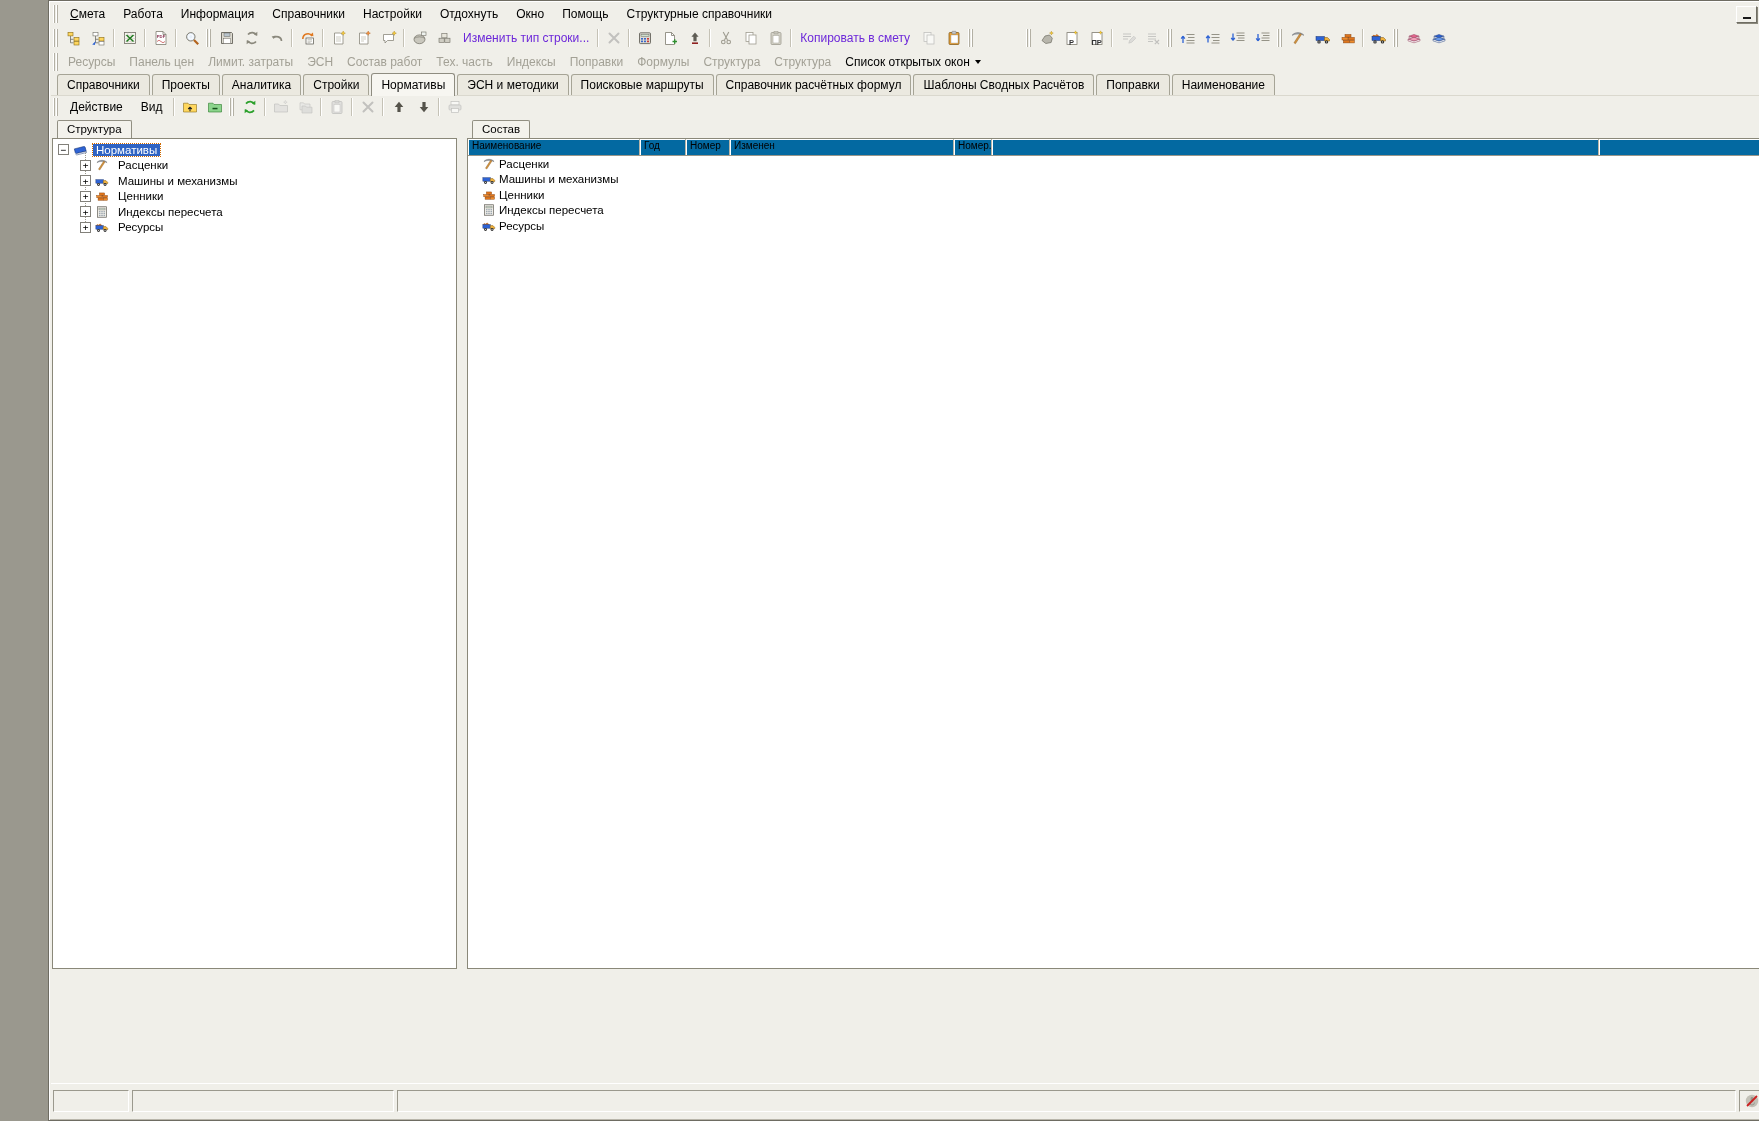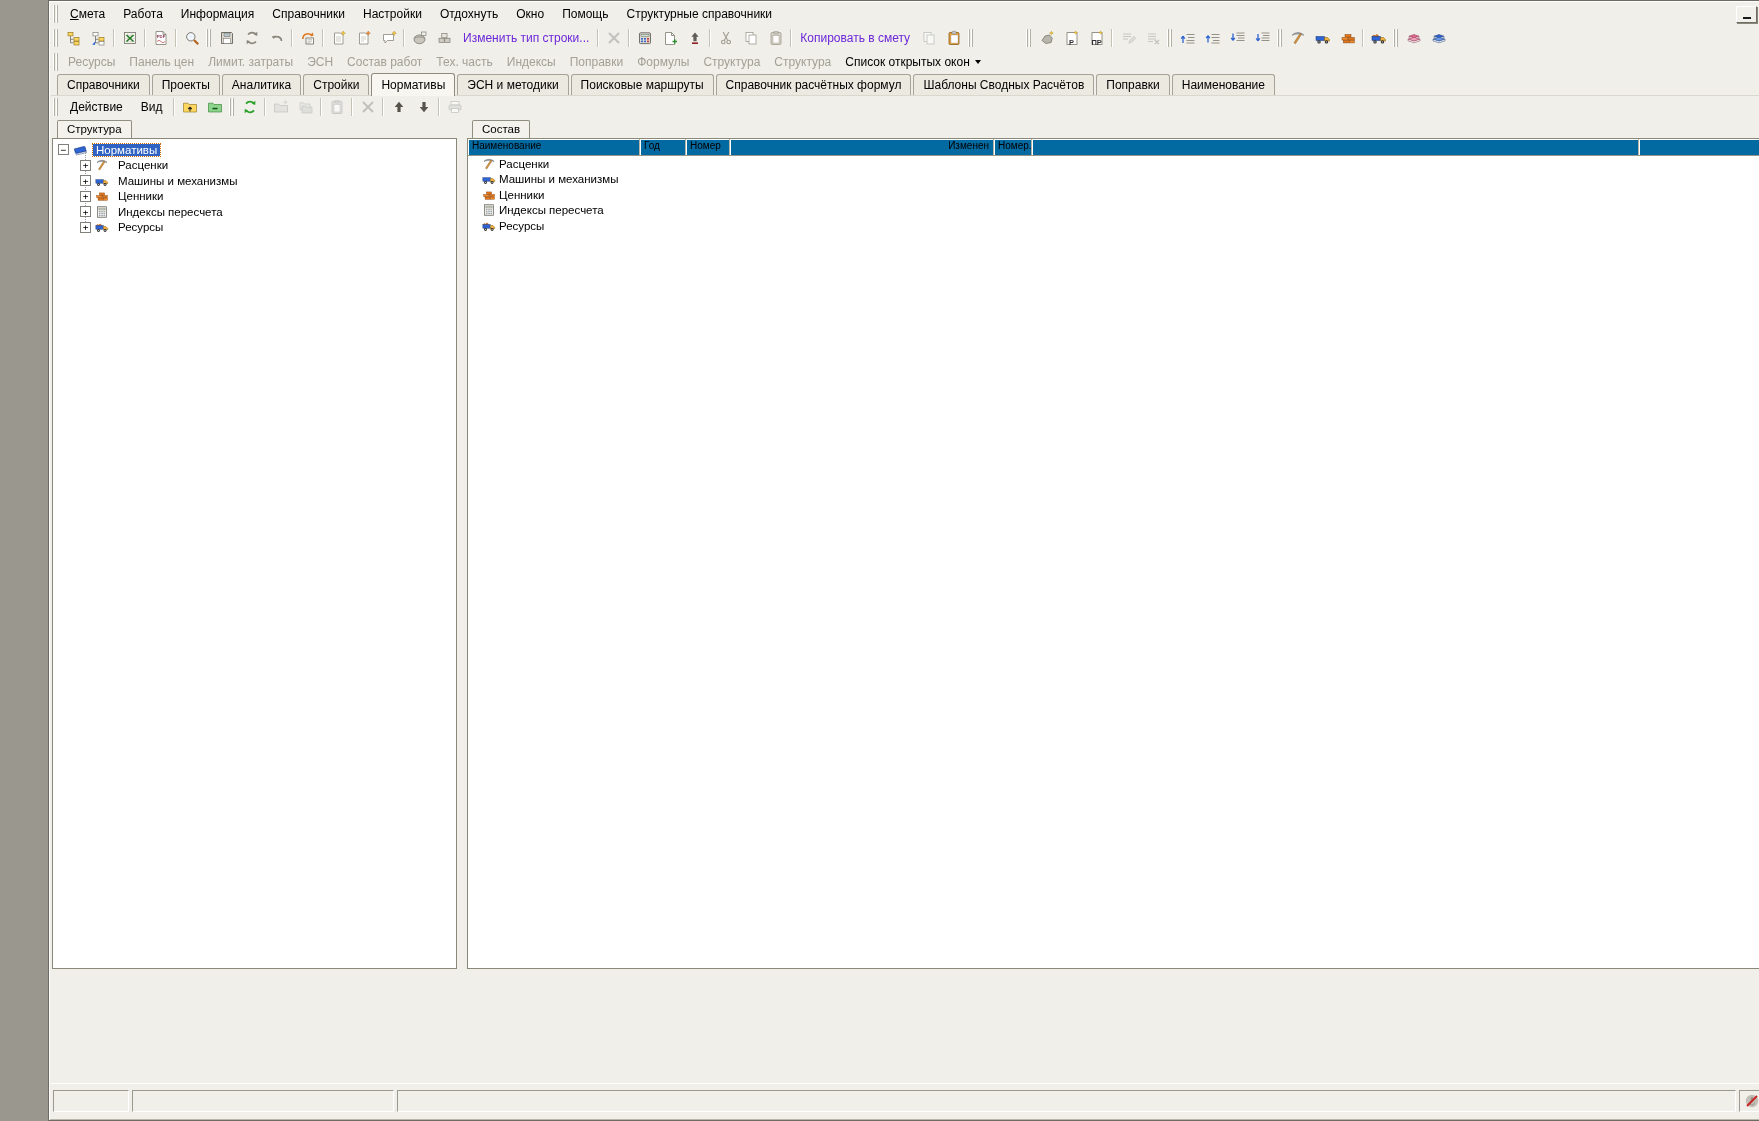--- a/index.html
+++ b/index.html
@@ -742,21 +742,21 @@
 
     <div class="panel panel-right">
       <div class="pane-tabs">
         <div class="pane-tab">Состав</div>
       </div>
       <div class="pane-body">
         <div class="grid-header">
           <div class="gh" style="width: 172px;">Наименование</div>
           <div class="gh" style="width: 46px;">Год</div>
           <div class="gh" style="width: 44px;">Номер</div>
-          <div class="gh" style="width: 264px; text-align: right;">Изменен</div>
+          <div class="gh" style="width: 224px;">Изменен</div>
           <div class="gh" style="width: 38px;">Номер...</div>
           <div class="gh" style="width:607px"></div>
           <div class="gh gh-fill"></div>
         </div>
         <div class="grid-body">
           <div class="grid-row">
             <span class="ic14">
                 <svg viewBox="0 0 16 16">
                   <path d="M2.2 5.2C5 1.8 11 1.8 13.8 5.2 10.8 3.4 5.2 3.4 2.2 5.2z" fill="#a8aeb6" stroke="#5c6066" stroke-width=".6"></path>
                   <rect x="7.2" y="3.2" width="1.8" height="11" fill="#d2923e" stroke="#8a5a1e" stroke-width=".4" transform="rotate(33 8 8)"></rect>

